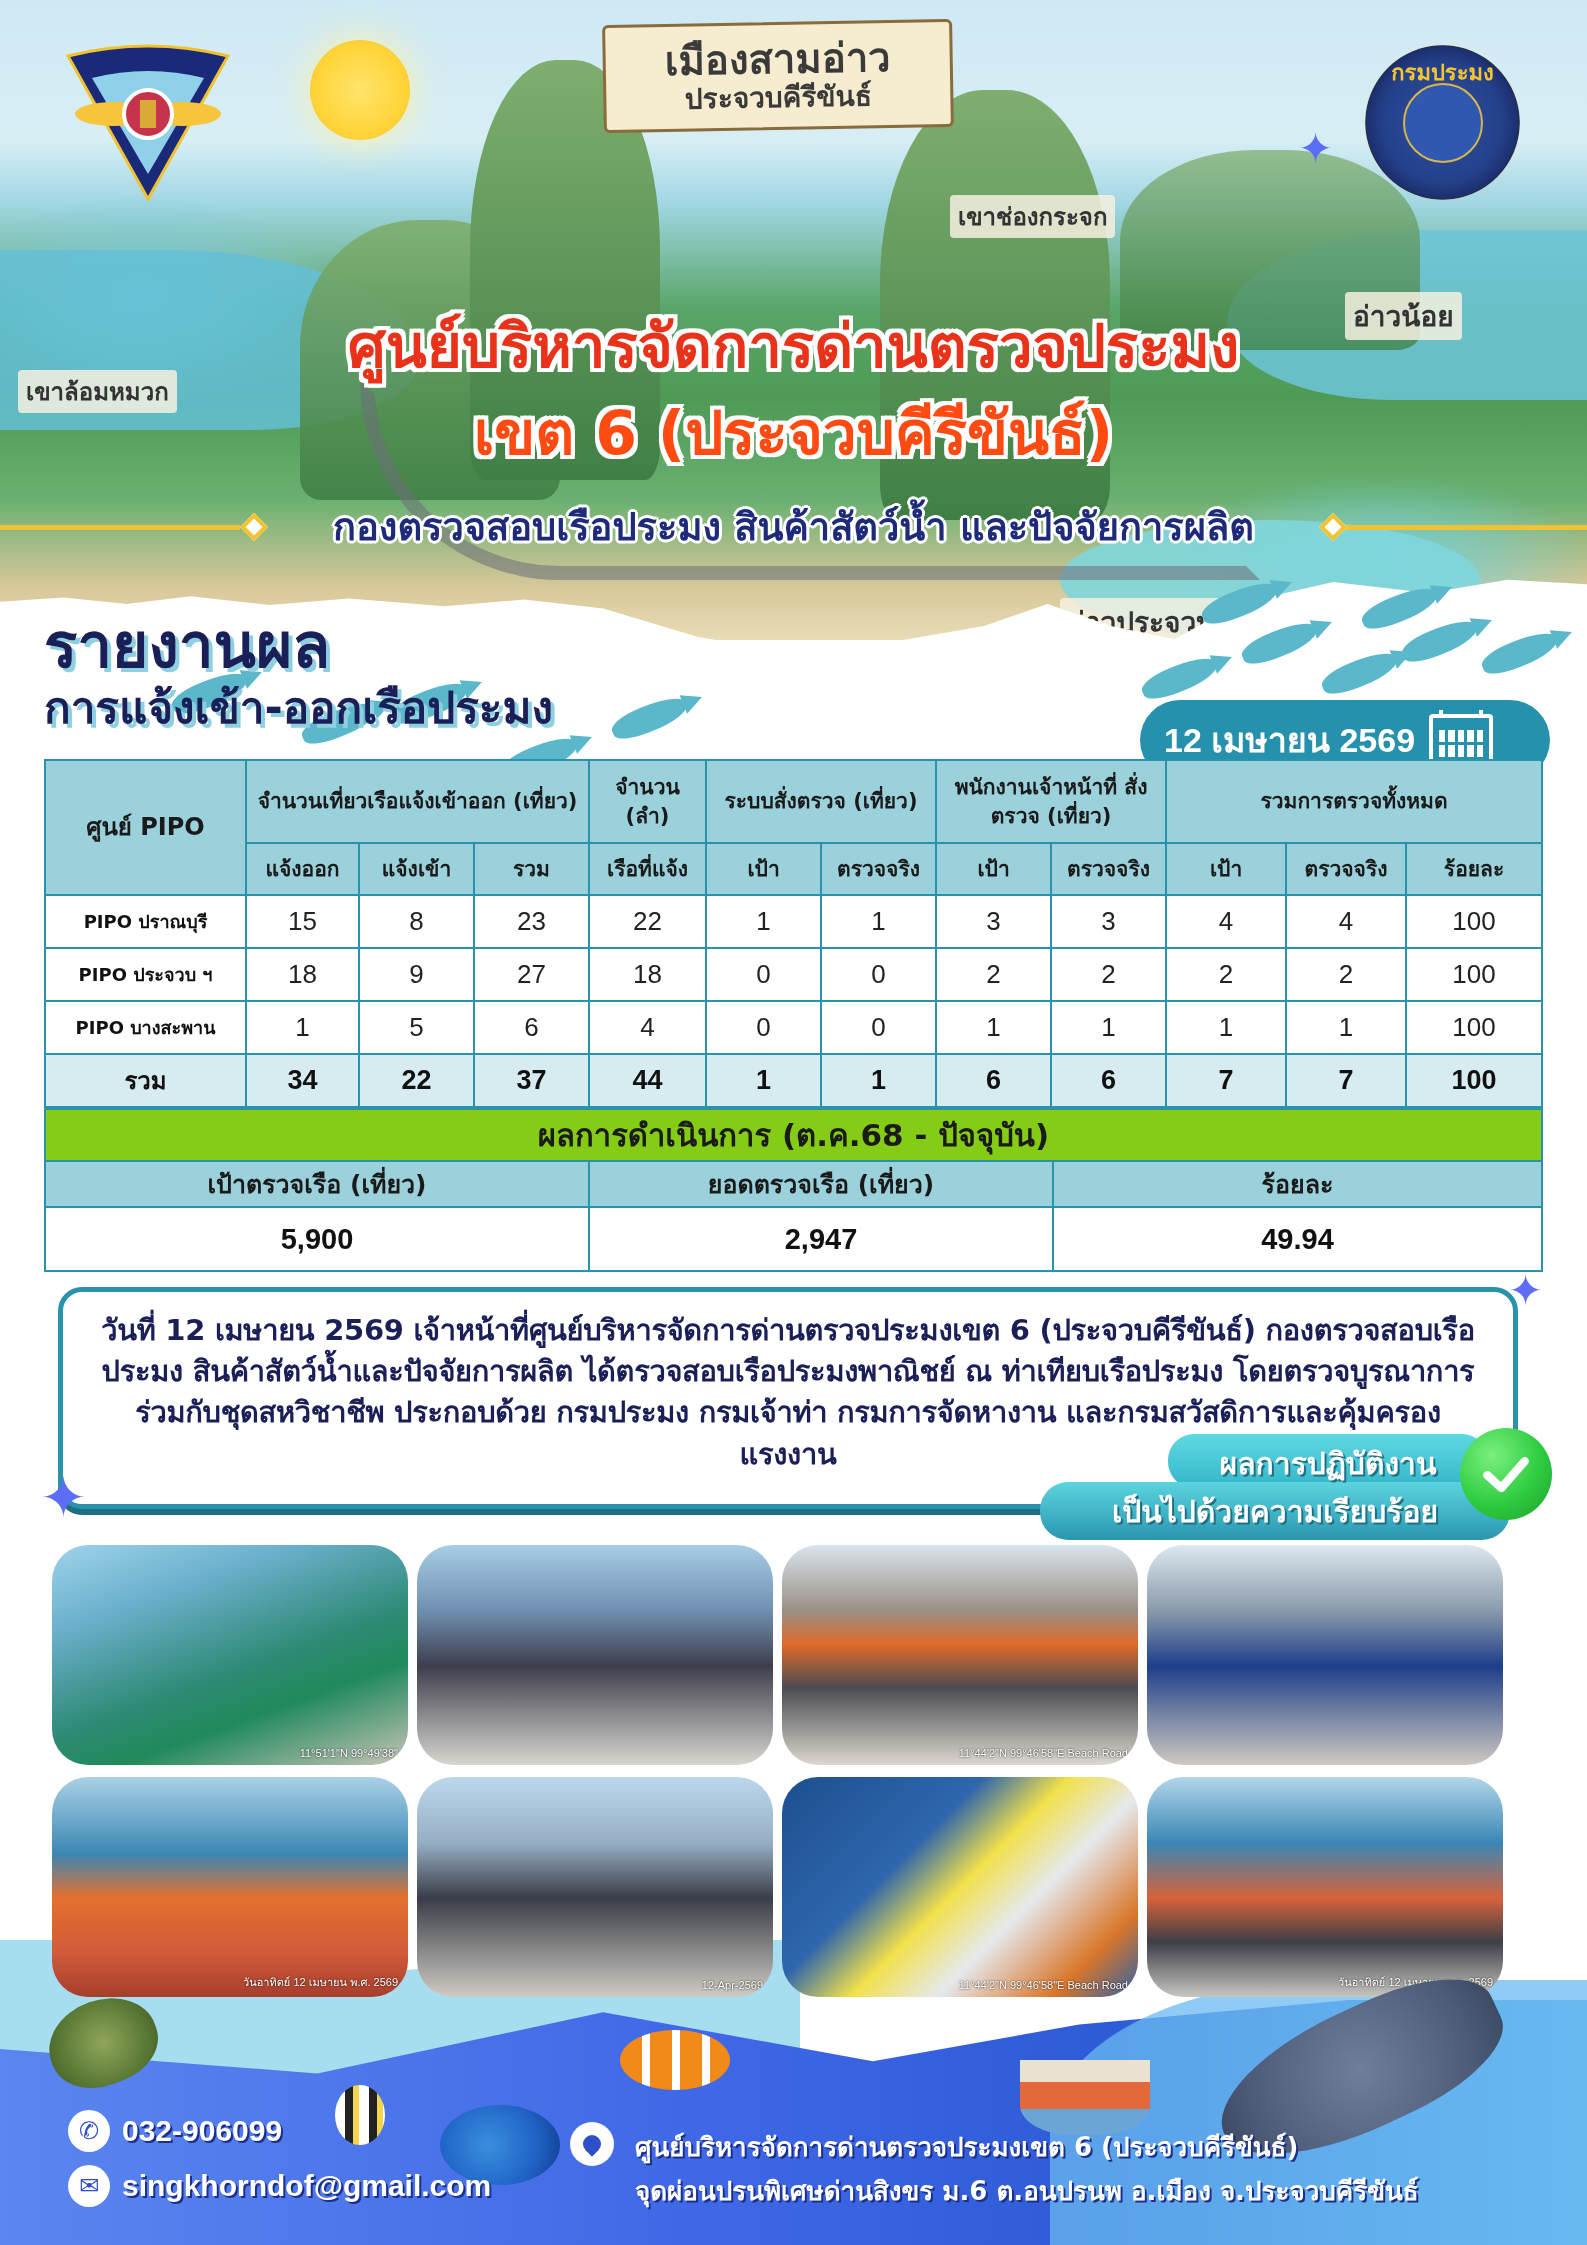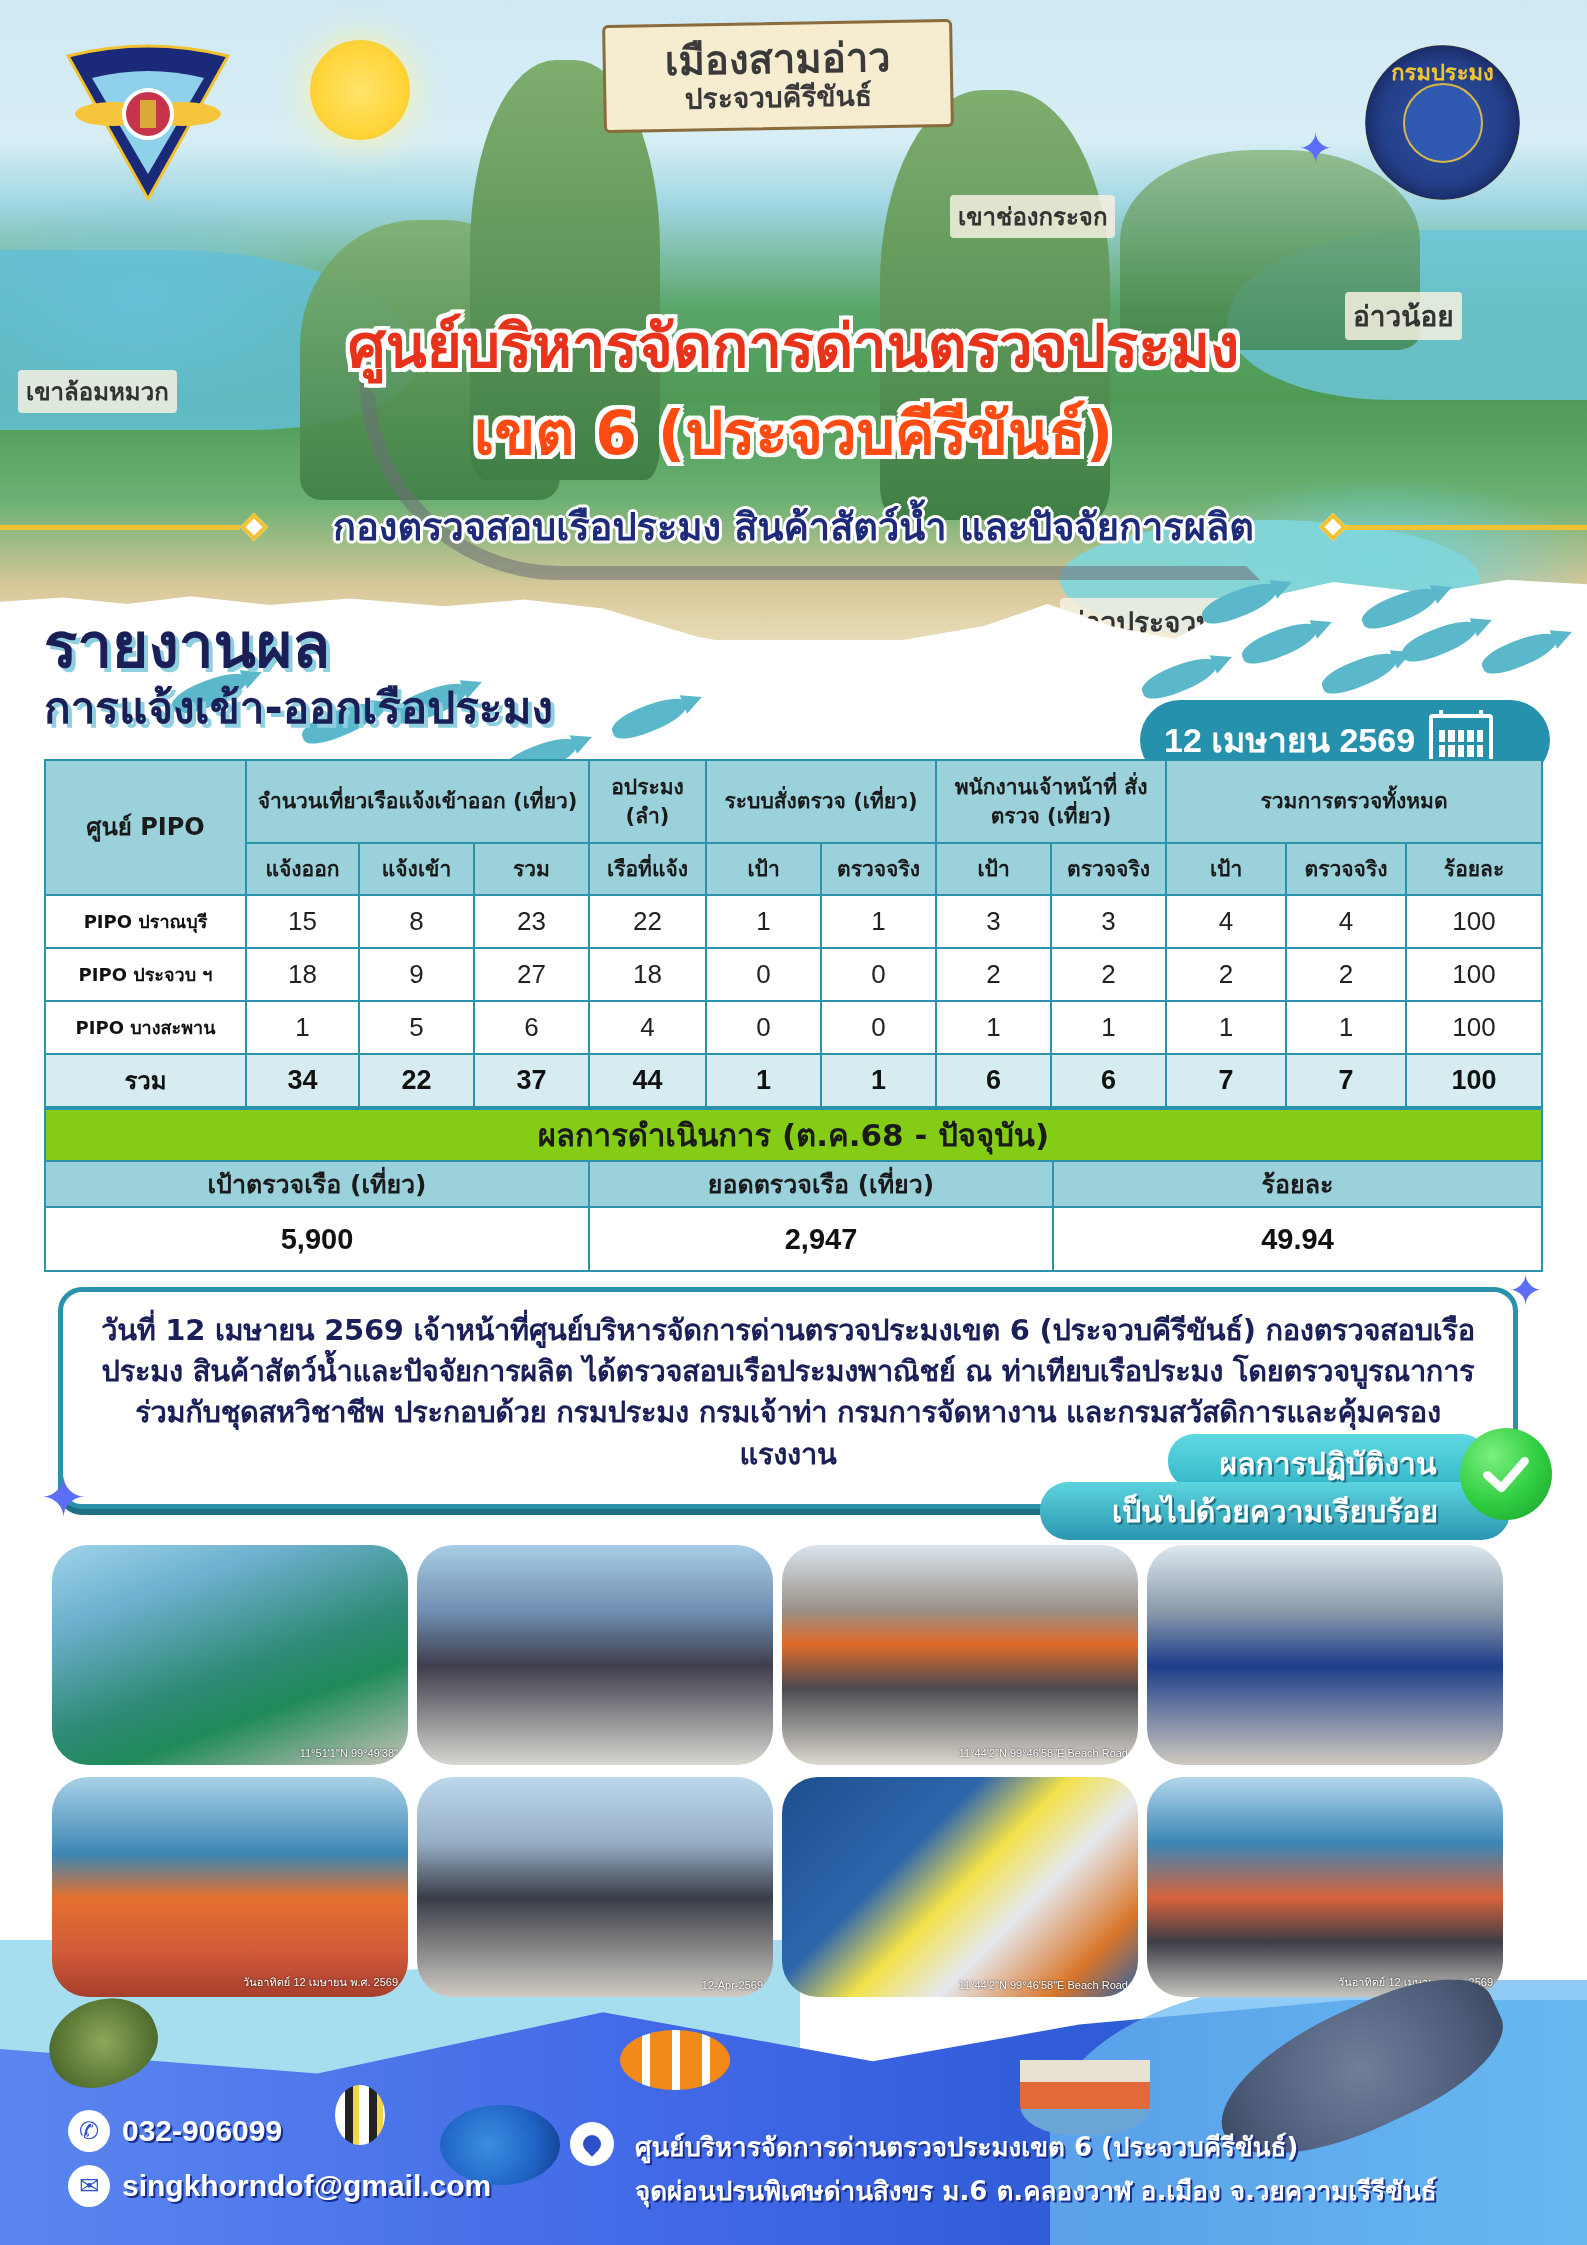--- a/index.html
+++ b/index.html
@@ -266,21 +266,21 @@
         <col style="width:115px">
       <col style="width:115px">
         <col style="width:120px">
         <col style="width:120px">
         <col style="width:136px">
     </colgroup>
     <thead>
       <tr class="grp-h">
         <th rowspan="2" class="rowhead">ศูนย์ PIPO</th>
         <th colspan="3">จำนวนเที่ยวเรือแจ้งเข้าออก (เที่ยว)</th>
-        <th colspan="1">อประมง (ลำ)</th>
+        <th colspan="1">จำนวน (ลำ)</th>
         <th colspan="2">ระบบสั่งตรวจ (เที่ยว)</th>
         <th colspan="2">พนักงานเจ้าหน้าที่ สั่งตรวจ (เที่ยว)</th>
         <th colspan="3">รวมการตรวจทั้งหมด</th>
       </tr>
       <tr class="sub-h">
         <th>แจ้งออก</th>
         <th>แจ้งเข้า</th>
         <th>รวม</th>
         <th>เรือที่แจ้ง</th>
         <th>เป้า</th>
@@ -439,13 +439,13 @@
 <div class="contact-row" style="left:68px; top:2110px;">
   <span class="contact-icon">✆</span>
   <span class="contact-text">032-906099</span>
 </div>
 <div class="contact-row" style="left:68px; top:2165px;">
   <span class="contact-icon">✉</span>
   <span class="contact-text">singkhorndof@gmail.com</span>
 </div>
 <div class="addr-pin"></div>
 <div class="addr-l1">ศูนย์บริหารจัดการด่านตรวจประมงเขต 6 (ประจวบคีรีขันธ์)</div>
-<div class="addr-l2">จุดผ่อนปรนพิเศษด่านสิงขร ม.6 ต.คลองวาฬ อ.เมือง จ.วยความเรีรีขันธ์</div>
+<div class="addr-l2">จุดผ่อนปรนพิเศษด่านสิงขร ม.6 ต.อนปรนพ อ.เมือง จ.ประจวบคีรีขันธ์</div>
 
 </body></html>

